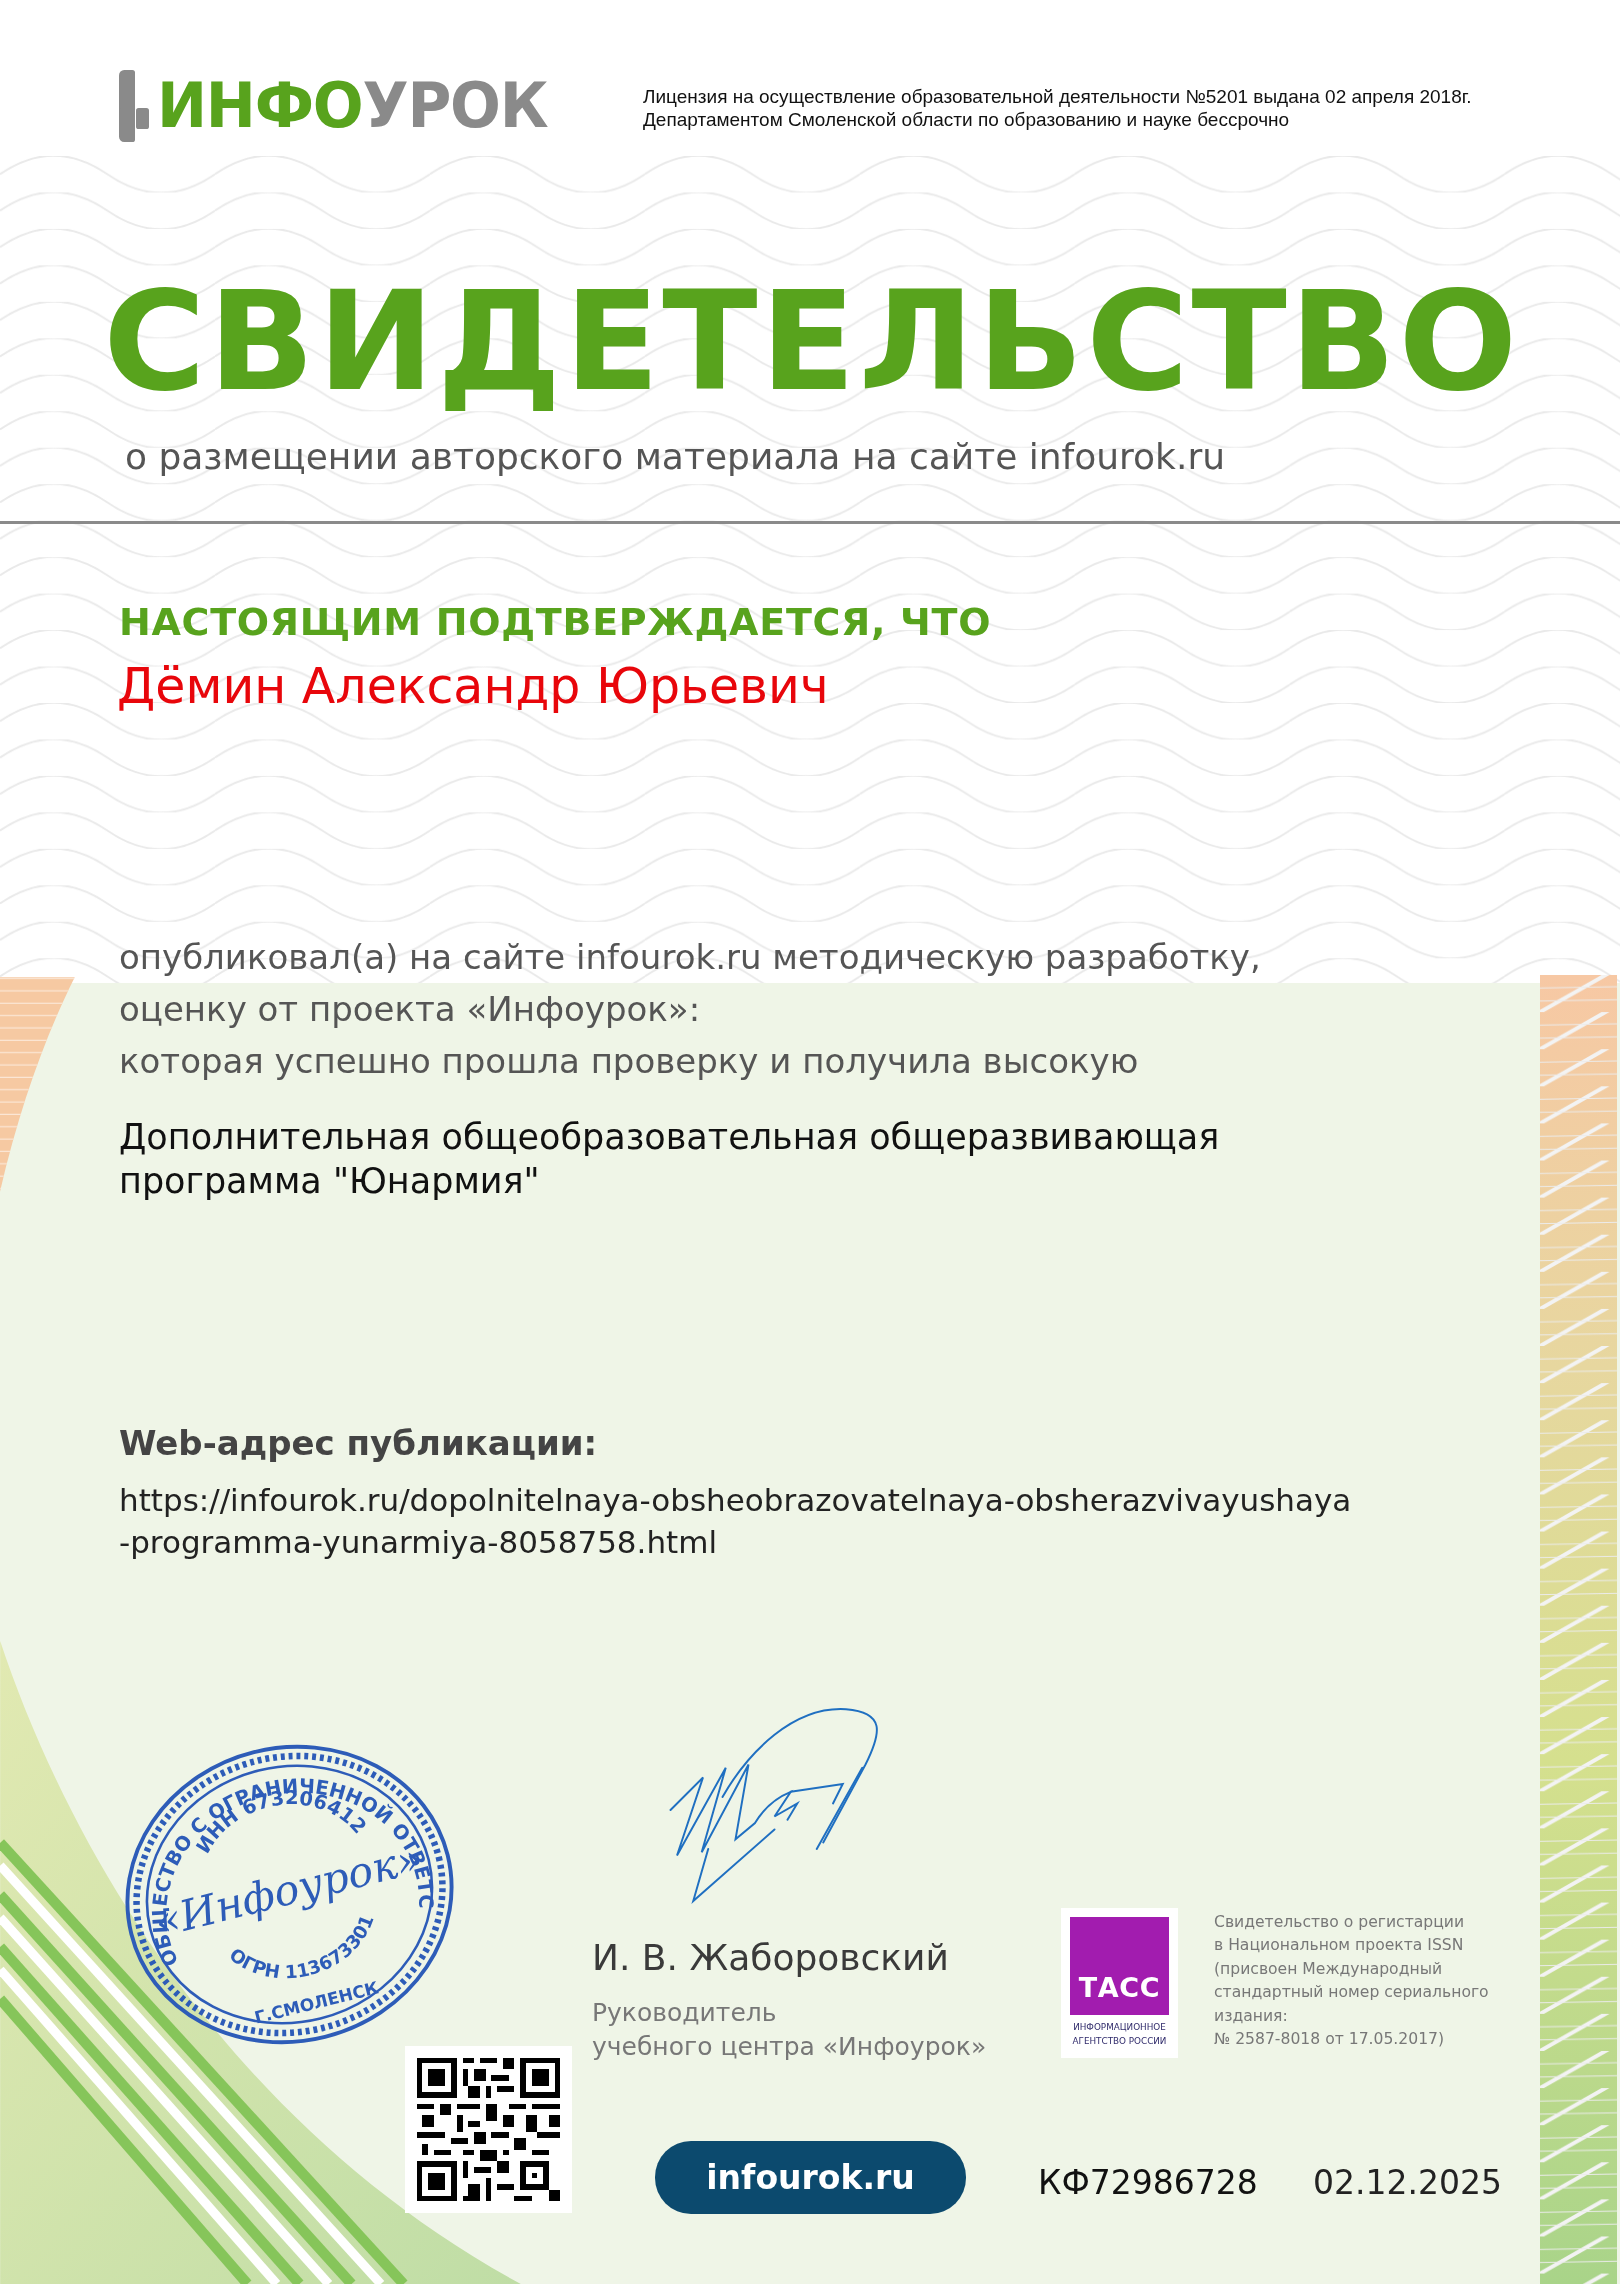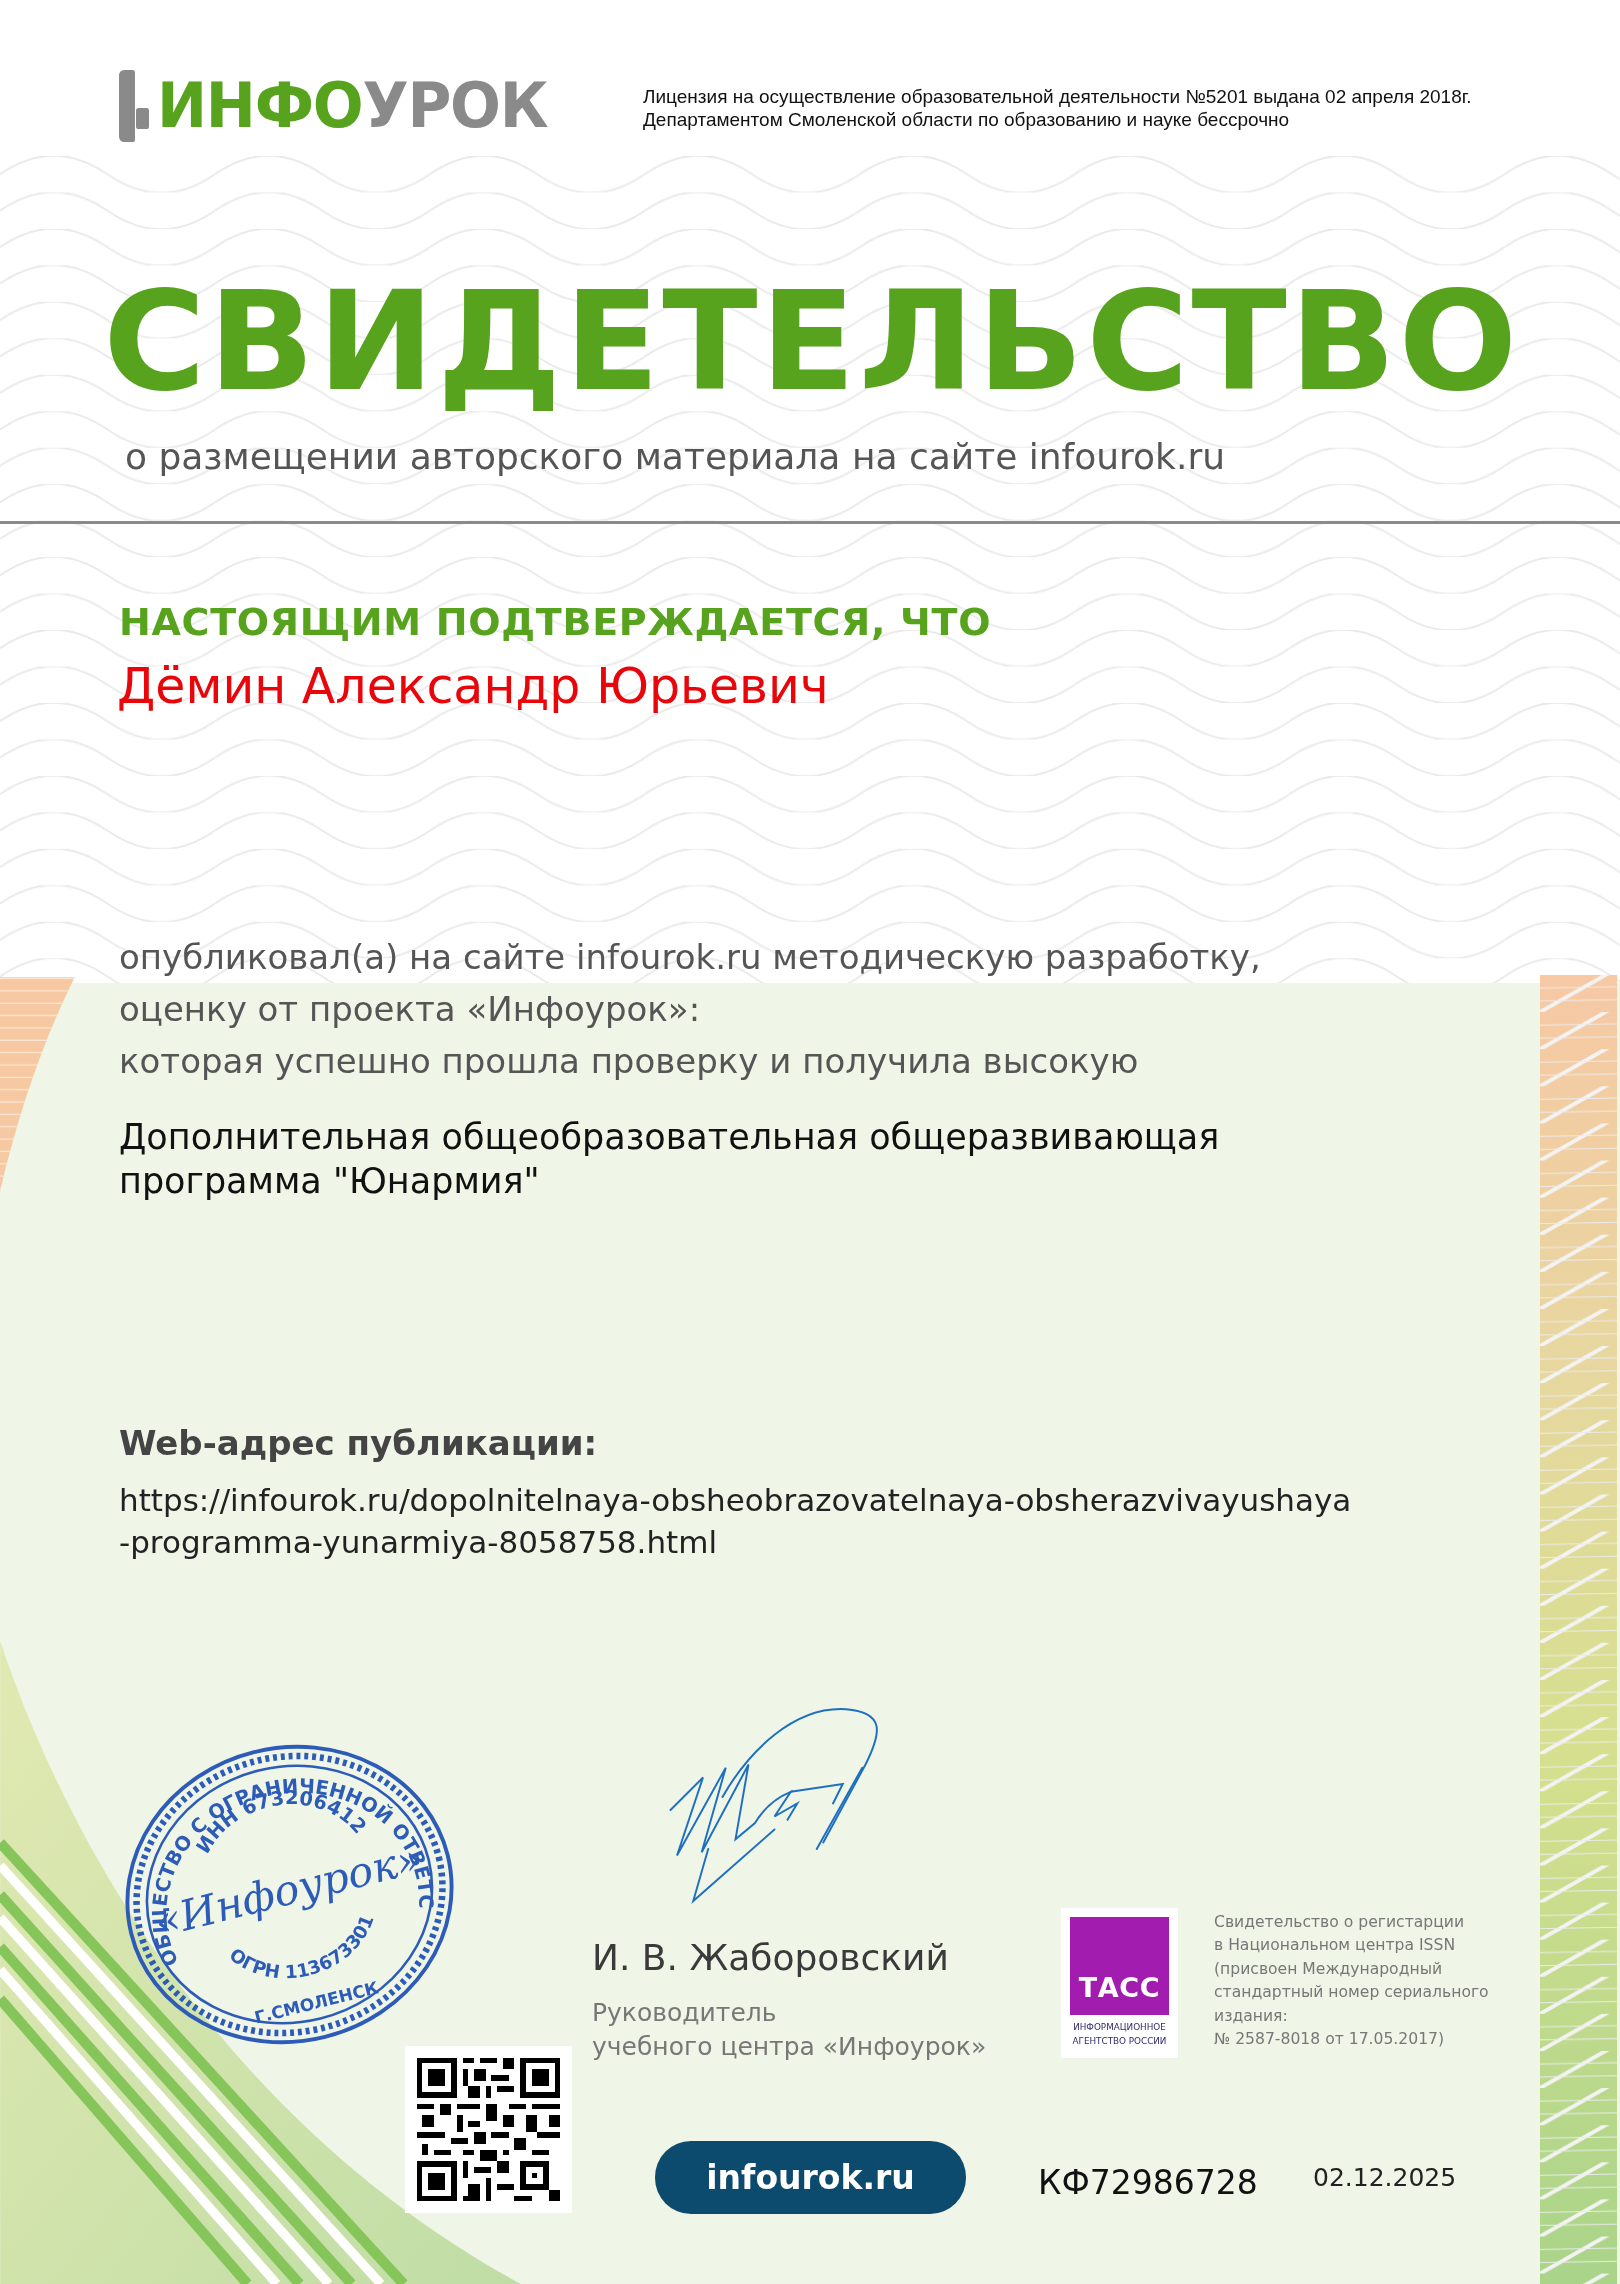--- a/index.html
+++ b/index.html
@@ -43,21 +43,21 @@
 
   .tass { left:1061px; top:1908px; width:117px; height:150px; background:#fff; }
   .tass-box { position:absolute; left:9px; top:9px; width:99px; height:98px; background:#a21caf; display:flex; align-items:flex-end; justify-content:center; }
   .tass-word { color:#fff; font-family:"DejaVu Sans", sans-serif; font-weight:bold; font-size:27px; margin-bottom:11.7px; letter-spacing:0.7px; }
   .tass-sub { position:absolute; left:6.5px; top:112px; width:104px; text-align:center; font-family:"DejaVu Sans", sans-serif; font-size:8.8px; line-height:14.3px; color:#322d6c; }
   .issn { left:1214px; top:1911px; width:313px; font-family:"DejaVu Sans", sans-serif; font-size:15.6px; line-height:23.4px; color:#777; }
 
   .qr { left:405px; top:2046px; width:167px; height:167px; background:#fff; }
   .site-pill { left:655px; top:2141px; width:311px; height:73px; background:#0c4a6e; border-radius:36px; display:flex; align-items:center; justify-content:center; color:#fff; font-family:"DejaVu Sans", sans-serif; font-weight:bold; font-size:33px; text-decoration:none; }
   .cert-id { left:1038px; top:2163px; font-family:"DejaVu Sans", sans-serif; font-size:33px; color:#111; }
-  .cert-date { left:1313px; top:2163px; font-family:"DejaVu Sans", sans-serif; font-size:25px; color:#222; }
+  .cert-date { left:1313px; top:2163px; font-family:"DejaVu Sans", sans-serif; font-size:33px; color:#222; }
 </style>
 </head>
 <body>
 
 <div class="abs bg-top"></div>
 <div class="abs bg-bottom"></div>
 
 <svg class="abs waves" viewBox="0 0 2489 1270" preserveAspectRatio="none">
   <defs>
     <pattern id="wv" x="0" y="0" width="330" height="56" patternUnits="userSpaceOnUse">
@@ -201,21 +201,21 @@
     <span class="tass-word">ТАСС</span>
   </div>
   <div class="tass-sub">
     <div>ИНФОРМАЦИОННОЕ</div>
     <div>АГЕНТСТВО РОССИИ</div>
   </div>
 </div>
 
 <div class="abs issn">
   <div>Свидетельство о регистарции</div>
-  <div>в Национальном центра ISSN</div>
+  <div>в Национальном проекта ISSN</div>
   <div>(присвоен Международный</div>
   <div>стандартный номер сериального</div>
   <div>издания:</div>
   <div>№ 2587-8018 от 17.05.2017)</div>
 </div>
 
 <svg class="abs qr" viewBox="0 0 29 29" shape-rendering="crispEdges">
   <rect width="29" height="29" fill="#fff"></rect>
   <g fill="#000">
     <rect x="2" y="2" width="7" height="7"></rect>

